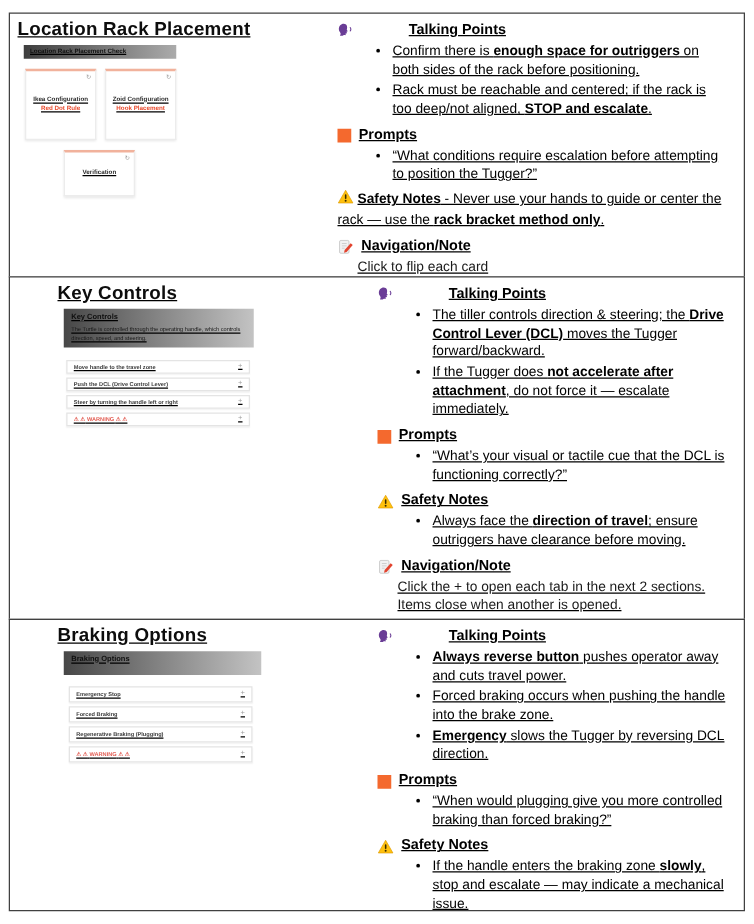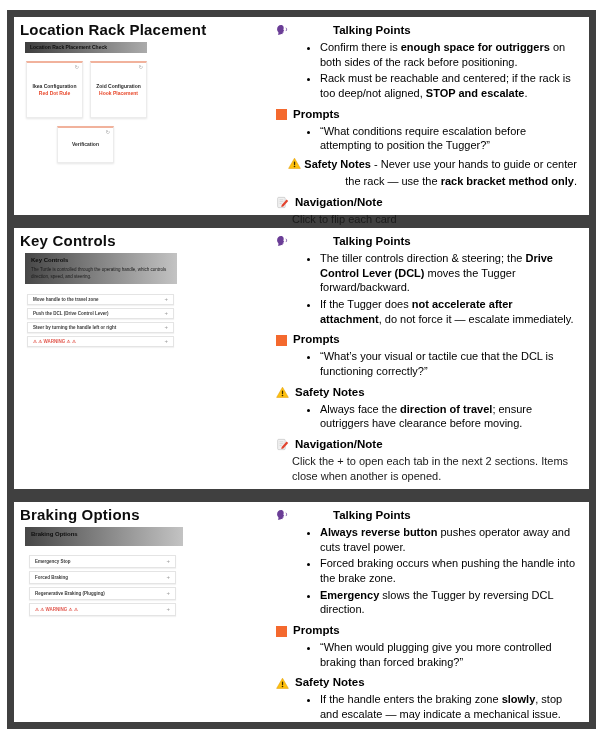--- a/index.html
+++ b/index.html
@@ -3,24 +3,24 @@
 <meta charset="utf-8">
 <style>
   html,body{margin:0;padding:0;background:#ffffff;}
   .page{
     width:603px;height:739px;box-sizing:border-box;
     padding:10px 7px 0 7px;background:#ffffff;
     font-family:"Liberation Sans",sans-serif;color:#000;
     position:relative;overflow:hidden;
   }
   .section{
-    border:7px solid #404040;background:#fff;
-    display:flex;box-sizing:border-box;
-  }
-  .section + .section{margin-top:-1px;}
+    border:1px solid #404040;background:#fff;
+    display:flex;box-sizing:border-box;text-decoration:underline;
+  }
+  .section + .section{margin-top:-1px;padding-left:32px;}
   .sec-1{height:212px;}
   .sec-2{height:275px;}
   .sec-3{height:234px;justify-content:space-between;}
   .left{width:258px;box-sizing:border-box;padding:5px 0 0 6px;flex:none;}
   .right{flex:1;box-sizing:border-box;padding:7px 12px 0 2px;}
 
   .sec-title{
     font-size:15px;font-weight:bold;letter-spacing:.2px;color:#0d0d0d;
     margin:0 0 3px 0;line-height:1.1;
   }
@@ -68,21 +68,21 @@
   .acc-plus{font-size:6px;color:#9c9c9c;}
   .acc-warn .acc-label, .warn-decor{color:#e25a50;}
   .warn-decor{font-size:4.5px;font-weight:bold;}
 
   
   .hblock{display:flex;align-items:center;gap:6px;margin:7px 0 2px 2px;}
   .hblock.first{margin-top:0;gap:44px;}
   .hlabel{font-size:11.5px;font-weight:bold;color:#000;line-height:1.2;}
   .rt ul{margin:1px 0 3px 0;padding-left:46px;list-style:disc;}
   .rt li{font-size:11px;line-height:1.34;margin:0 0 2px 0;color:#000;}
-  .para{font-size:11px;line-height:1.36;margin:4px 0 1px 2px;color:#000;text-align:right;}
+  .para{font-size:11px;line-height:1.36;margin:4px 0 1px 2px;color:#000;}
   .para .ic{display:inline-block;vertical-align:-2px;margin-right:3px;}
   .note{font-size:11px;line-height:1.36;margin:1px 0 0 18px;color:#1a1a1a;}
   b{font-weight:bold;}
   .sq{width:11px;height:11px;background:#f4692e;flex:none;display:inline-block;}
   .ic svg{display:block;}
 </style>
 </head>
 <body>
 
 <div class="page">

